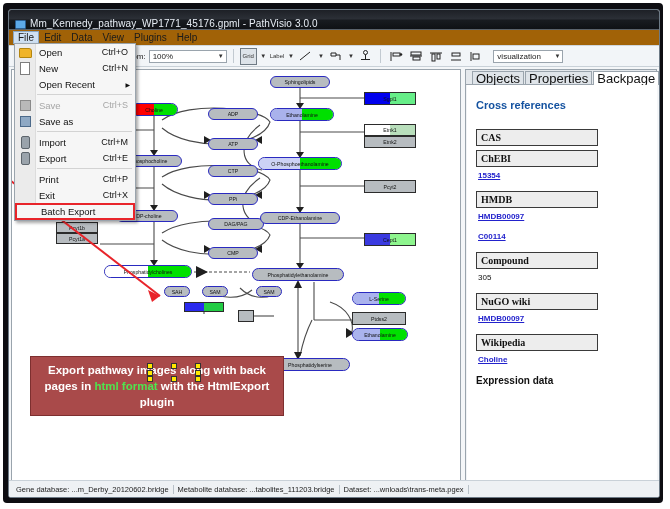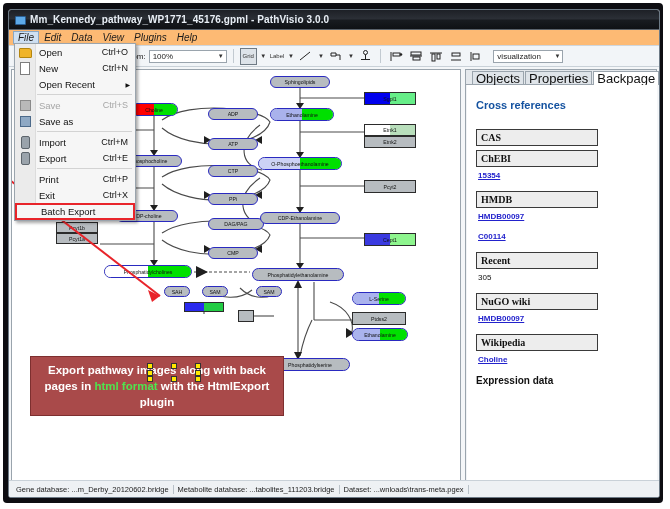--- a/index.html
+++ b/index.html
@@ -19,36 +19,36 @@
   
   #window{
     position:absolute;left:8px;top:9px;width:652px;height:489px;
     background:#eef2f7;border:1px solid #6d7a86;border-radius:3px;
     box-sizing:border-box;overflow:hidden;
   }
   #titlebar{
     position:relative;height:19px;
     background:linear-gradient(to bottom,#1d2026 0%,#2b2f36 45%,#181b20 55%,#0f1115 100%);
     border-bottom:1px solid #5a626c;
-    display:flex;align-items:center;padding-left:5px;font-weight:bold;
+    display:flex;align-items:flex-end;padding-left:5px;
   }
   #titlebar .tb-icon{
     width:11px;height:11px;margin-right:5px;position:relative;flex:none;
   }
   #titlebar .tb-icon:before{
     content:"";position:absolute;left:1px;top:2px;width:9px;height:7px;
     background:#5da9e8;border:1px solid #2b5f94;border-radius:1px;
   }
   #titlebar .tb-title{
     color:#e8eef5;font-size:10px;letter-spacing:.1px;white-space:nowrap;
   }
   
   #menubar{
-    height:15px;background:#fdba74;border-bottom:1px solid #cfd6dd;
-    display:flex;align-items:center;padding-left:4px;font-size:10px;color:#1b1b1b;font-style:italic;
+    height:15px;background:#a16207;border-bottom:1px solid #cfd6dd;
+    display:flex;align-items:center;padding-left:4px;font-size:10px;color:#1b1b1b;
   }
   #menubar .mi{padding:1px 5px;white-space:nowrap;}
   #menubar .mi.active{background:#cfe0f2;border:1px solid #8aa8c6;padding:0 4px;}
   
   #toolbar{
     height:20px;background:#f2f5f8;border-bottom:1px solid #c9d1d8;
     display:flex;align-items:center;font-size:9px;color:#1b1b1b;gap:3px;padding-left:2px;
   }
   .tb-sep{width:1px;height:14px;background:#c2cad1;margin:0 3px;}
   .zoomlabel{font-size:8px;margin-left:112px;}
@@ -474,21 +474,21 @@
         <div id="bpscroll">
           <div id="bpinner">
             <div class="bp-h1">Cross references</div>
             <div id="bp-entries">
                 <div class="bp-box">CAS</div>
                 <div class="bp-box">ChEBI</div>
                 <span class="bp-link">15354</span>
                 <div class="bp-box">HMDB</div>
                 <span class="bp-link">HMDB00097</span>
                 <span class="bp-link">C00114</span>
-                <div class="bp-box">Recent</div>
+                <div class="bp-box">Compound</div>
                 <span class="bp-plain">305</span>
                 <div class="bp-box">NuGO wiki</div>
                 <span class="bp-link">HMDB00097</span>
                 <div class="bp-box">Wikipedia</div>
                 <span class="bp-link">Choline</span>
               </div>
             <div class="bp-h2">Expression data</div>
           </div>
         </div>
       </div>

